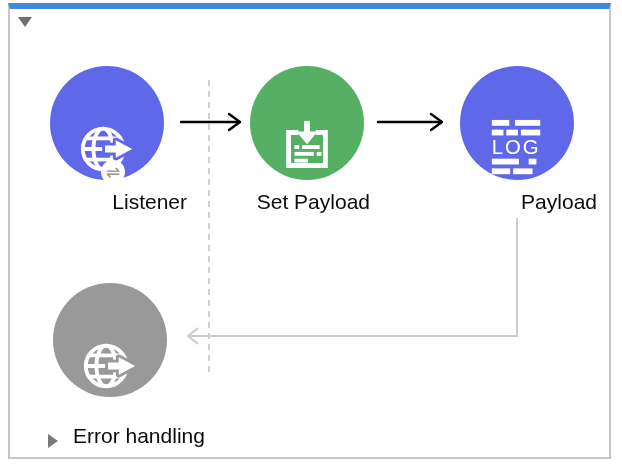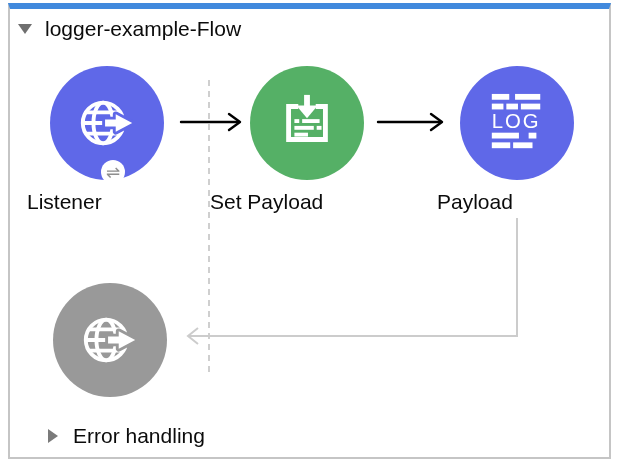--- a/index.html
+++ b/index.html
@@ -25,50 +25,49 @@
     border-top:10px solid #6f6f6f;
   }
   .caret-right {
     width:0; height:0;
     border-top:7px solid transparent; border-bottom:7px solid transparent;
     border-left:10px solid #7a7a7a;
   }
   .flow-title, .section-label { font-size:21px; color:#0b0b0b; }
   .node {
     position:absolute; width:114px; height:114px; border-radius:50%;
-    display:flex; align-items:center; justify-content:center;
+    display:flex; align-items:flex-end; justify-content:center;
   }
   .node.indigo { background:#5F68E8; }
   .node.green  { background:#55B066; }
   .node.gray   { background:#999999; }
   .node-label {
-    position:absolute; width:160px; top:190px; text-align:left;
+    position:absolute; width:160px; top:190px; text-align:right;
     font-size:21px; color:#0b0b0b;
   }
   .badge {
     position:absolute; left:101px; top:160px; width:24px; height:24px;
     background:#fff; border-radius:50%;
     display:flex; align-items:center; justify-content:center;
     color:#8f8f8f; font-size:17px; line-height:1;
   }
   .connectors { position:absolute; left:0; top:0; pointer-events:none; }
   .error-header {
     position:absolute; left:20px; top:424px;
-    display:flex; align-items:center; gap:15px;padding-left:28px;
+    display:flex; align-items:flex-end; gap:15px;padding-left:28px;
   }
 </style>
 </head>
 <body>
 
 <div id="app">
   <div class="canvas"></div>
 
   <div class="flow-header">
     <div class="caret-down"></div>
-    <div class="flow-title">logger-example-Flow</div>
   </div>
 
   <svg class="connectors" width="622" height="472" viewBox="0 0 622 472">
 
     <path d="M209 80 V372" stroke="#cfcfcf" stroke-width="2" stroke-dasharray="6 5" fill="none"></path>
 
     <g stroke="#000" stroke-width="2.4" fill="none" stroke-linecap="round" stroke-linejoin="round">
       <path d="M181 122 H238"></path>
         <path d="M229 114 L240 122 L229 130"></path>
     </g>

